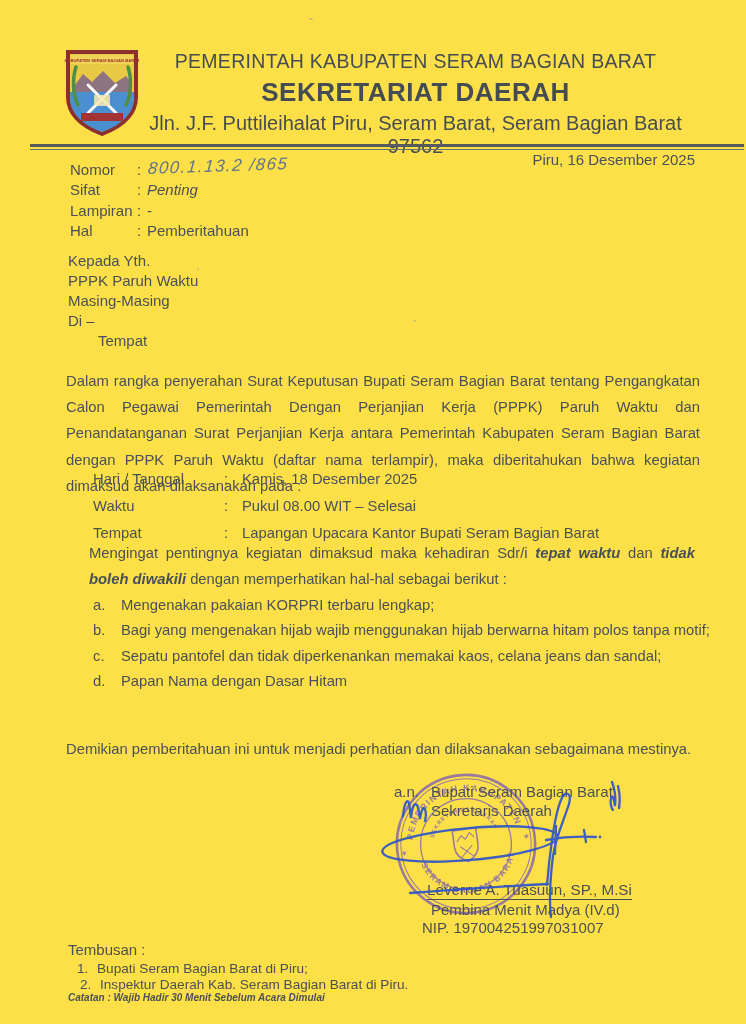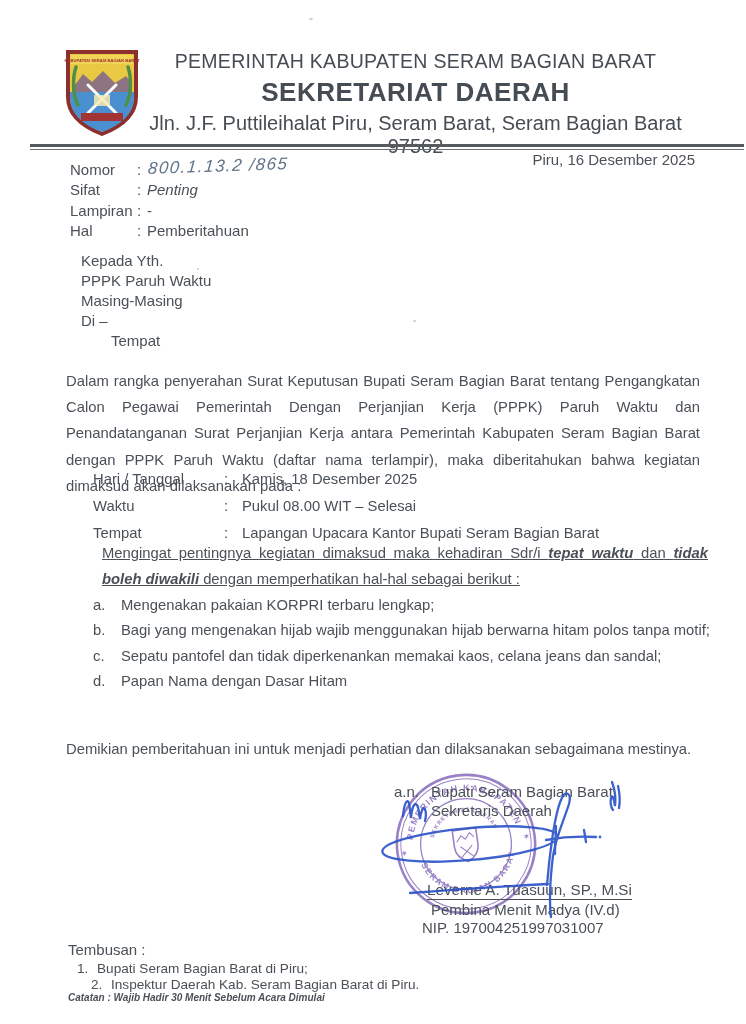--- a/index.html
+++ b/index.html
@@ -1,17 +1,17 @@
 <!DOCTYPE html>
 <html><head>
 <meta charset="utf-8">
 <style>
   html,body{margin:0;padding:0;background:#e8e8e8;}
   .page{
-    position:relative;width:746px;height:1024px;background:#ffffff;
+    position:relative;width:746px;height:1024px;background:#fde047;
     font-family:"Liberation Sans","DejaVu Sans",sans-serif;color:#4a5057;
     overflow:hidden;margin:0 auto;
   }
   
   .logo{position:absolute;left:64px;top:47px;width:76px;height:90px;}
   .hdr{position:absolute;left:140px;right:55px;top:50px;text-align:center;color:#454c53;}
   .hdr-agency{font-size:19.5px;letter-spacing:.3px;}
   .hdr-office{font-size:26px;font-weight:bold;margin-top:4px;letter-spacing:.5px;}
   .hdr-address{font-size:20px;margin-top:4px;}
   .rule{position:absolute;left:30px;right:2px;top:144px;height:2px;
@@ -21,30 +21,30 @@
   .meta{position:absolute;left:70px;top:160px;font-size:15px;line-height:20.3px;}
   .mlabel{display:inline-block;width:67px;}
   .mcolon{display:inline-block;width:10px;}
   .italic{font-style:italic;}
   .hand{
     display:inline-block;font-size:17px;color:#62748a;letter-spacing:1.5px;
     transform:rotate(-2deg) skewX(-7deg);transform-origin:left bottom;
     position:relative;top:-1px;font-style:italic;
   }
   
-  .recipient{position:absolute;left:68px;top:251px;font-size:15px;line-height:20px;margin-left:13px;}
+  .recipient{position:absolute;left:68px;top:251px;font-size:15px;line-height:20px;}
   .indent30{padding-left:30px;}
   
   .p1{position:absolute;left:66px;top:368px;width:634px;font-size:14.8px;
       line-height:26.2px;text-align:justify;}
   .details{position:absolute;left:93px;top:466px;font-size:14.8px;line-height:27px;}
   .dlabel{display:inline-block;width:131px;}
   .dcolon{display:inline-block;width:18px;}
-  .reminder{position:absolute;left:102px;top:540px;width:606px;font-size:14.8px;
-      line-height:26.2px;text-align:justify;text-decoration:underline;}
+  .reminder{position:absolute;left:89px;top:540px;width:606px;font-size:14.8px;
+      line-height:26.2px;text-align:justify;}
   .bi{font-weight:bold;font-style:italic;}
   .list{position:absolute;left:93px;top:597px;font-size:14.8px;}
   .list-row{height:25.3px;}
   .lmarker{display:inline-block;width:28px;}
   .closing1{position:absolute;left:66px;top:694px;width:634px;font-size:14.8px;
       line-height:23.6px;text-align:justify;}
   .closing2{position:absolute;left:66px;top:741px;width:634px;font-size:14.8px;}
   
   .sig-an{position:absolute;left:394px;top:783px;font-size:15px;}
   .sig-an .an{margin-right:12px;}
@@ -53,21 +53,21 @@
       border-bottom:1.2px solid #4a5057;padding-bottom:1px;}
   .sig-rank{position:absolute;left:431px;top:901px;font-size:15px;}
   .sig-nip{position:absolute;left:422px;top:919px;font-size:15px;}
   .stamp{position:absolute;left:392px;top:770px;width:148px;height:148px;
       pointer-events:none;}
   .signature-ink{position:absolute;left:370px;top:768px;width:330px;height:160px;
       pointer-events:none;}
   
   .tembusan{position:absolute;left:68px;top:941px;font-size:15px;}
   .titem1{position:absolute;left:77px;top:961px;font-size:13.6px;}
-  .titem2{position:absolute;left:91px;top:977px;font-size:13.6px;}
+  .titem2{position:absolute;left:80px;top:977px;font-size:13.6px;}
   .tmarker{display:inline-block;width:20px;}
   .catatan{position:absolute;left:68px;top:992px;font-size:10px;
       font-weight:bold;font-style:italic;text-align:right;}
   
   .speck{position:absolute;background:#9aa0a6;border-radius:50%;opacity:.55;}
   .s1{left:309px;top:18px;width:4px;height:2px;}
   .s2{left:197px;top:268px;width:2px;height:2px;}
   .s3{left:413px;top:320px;width:3px;height:2px;}
 </style>
 </head>

